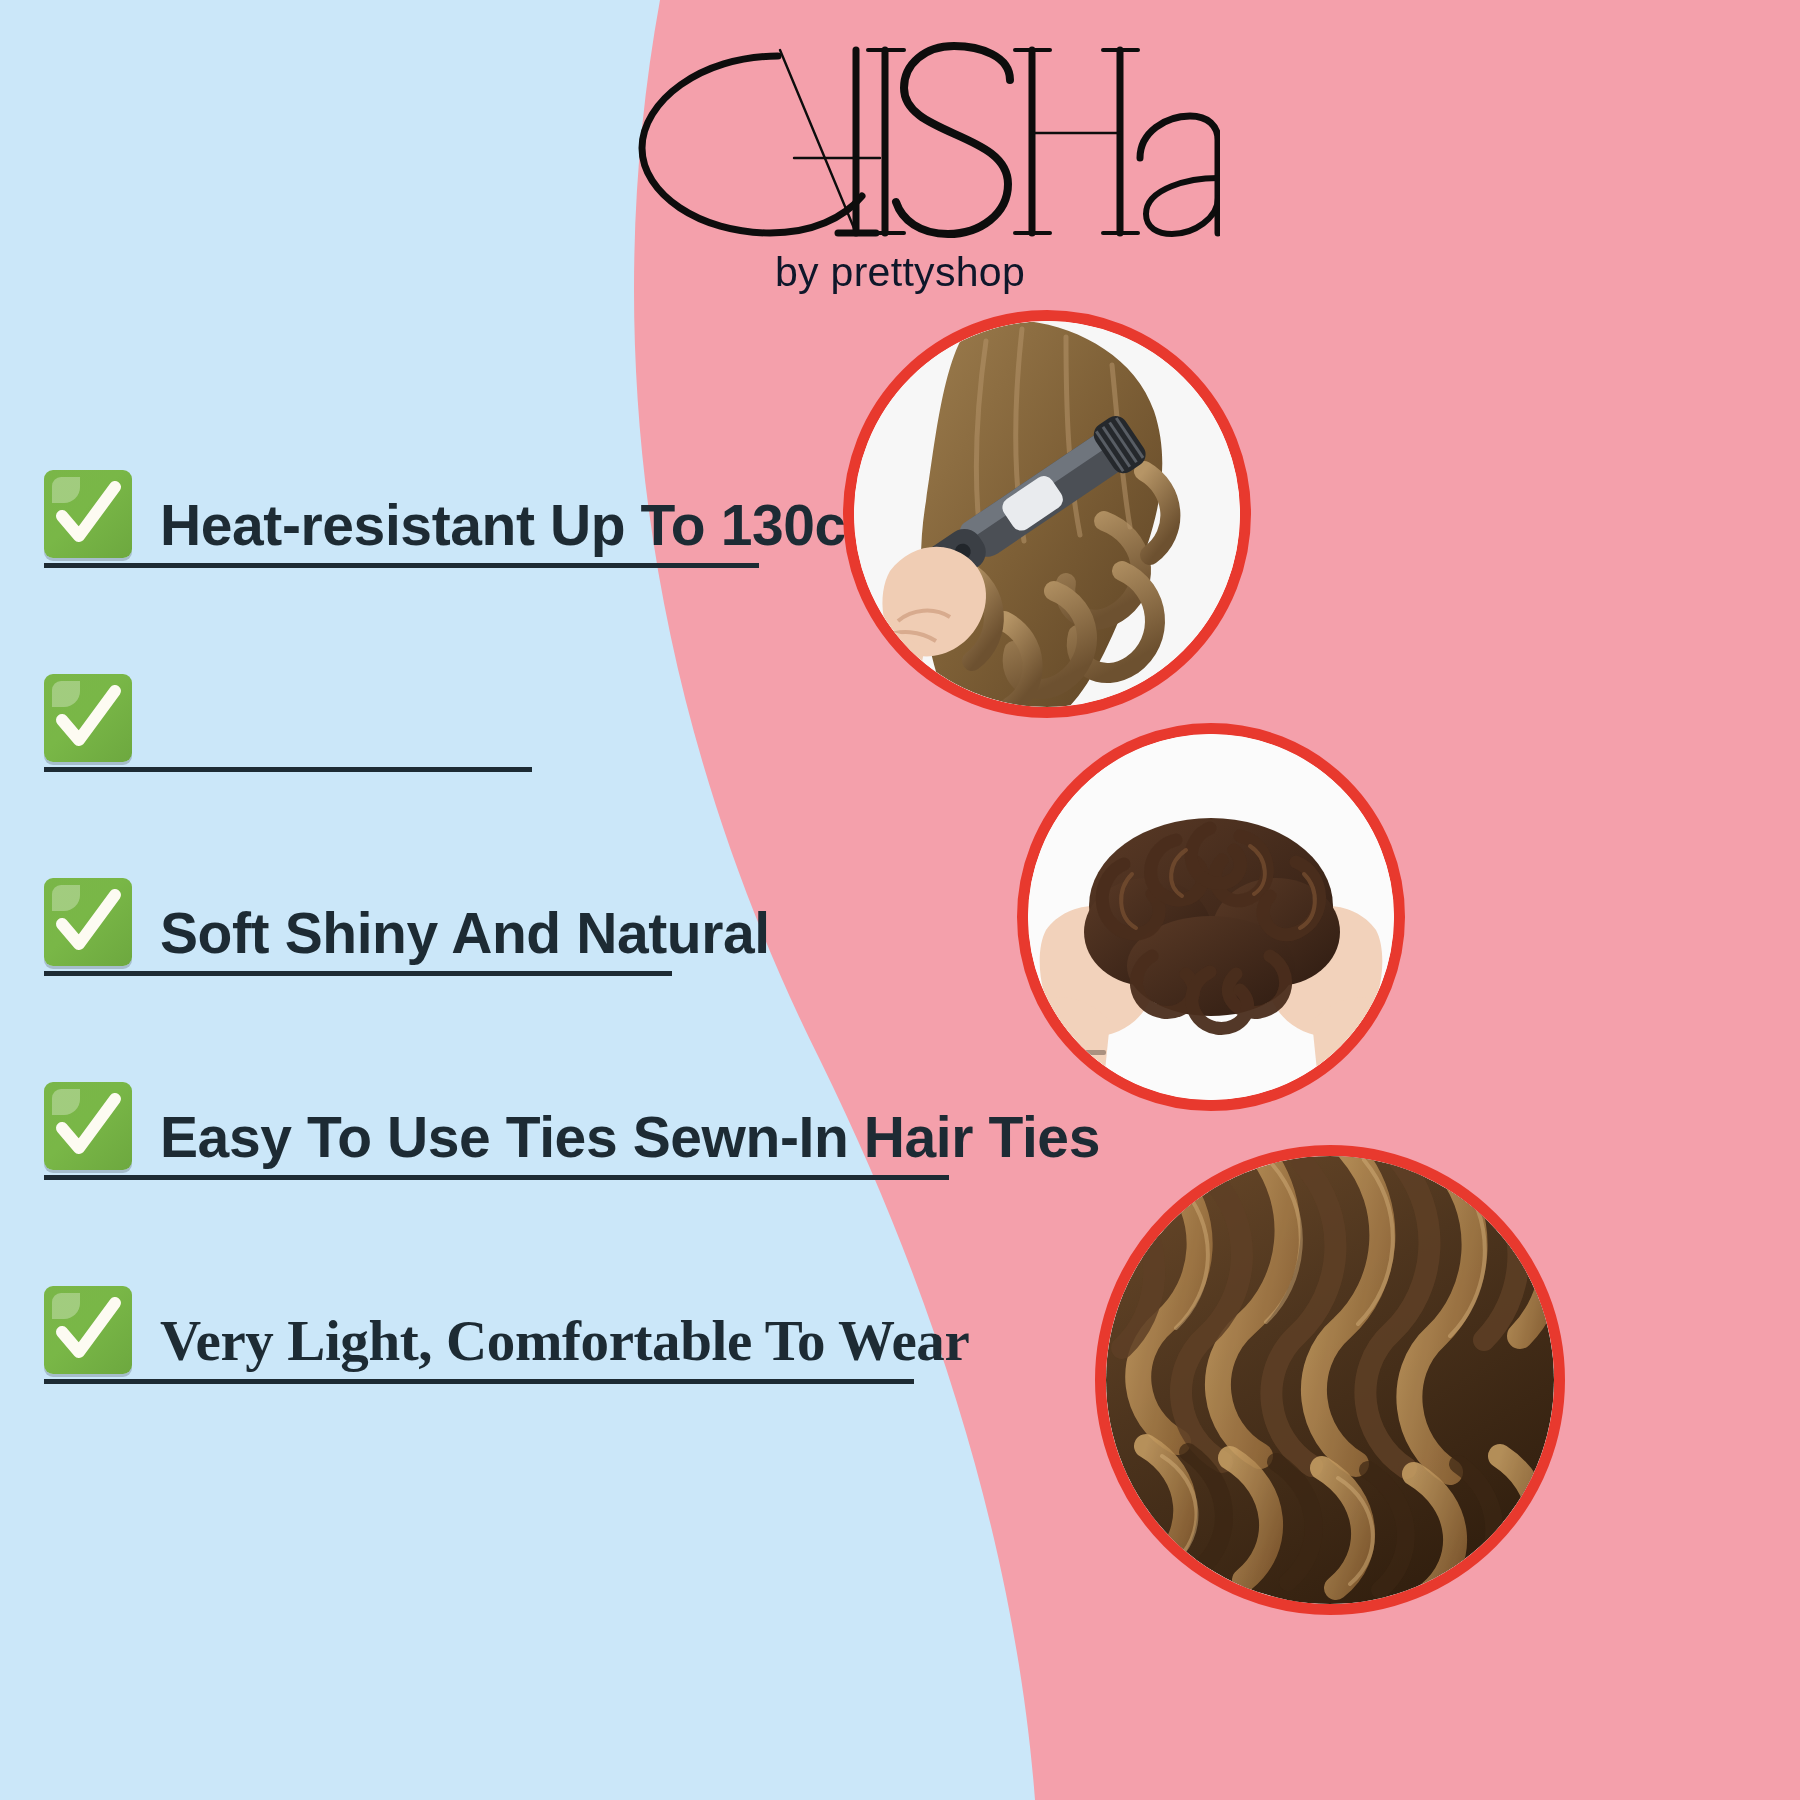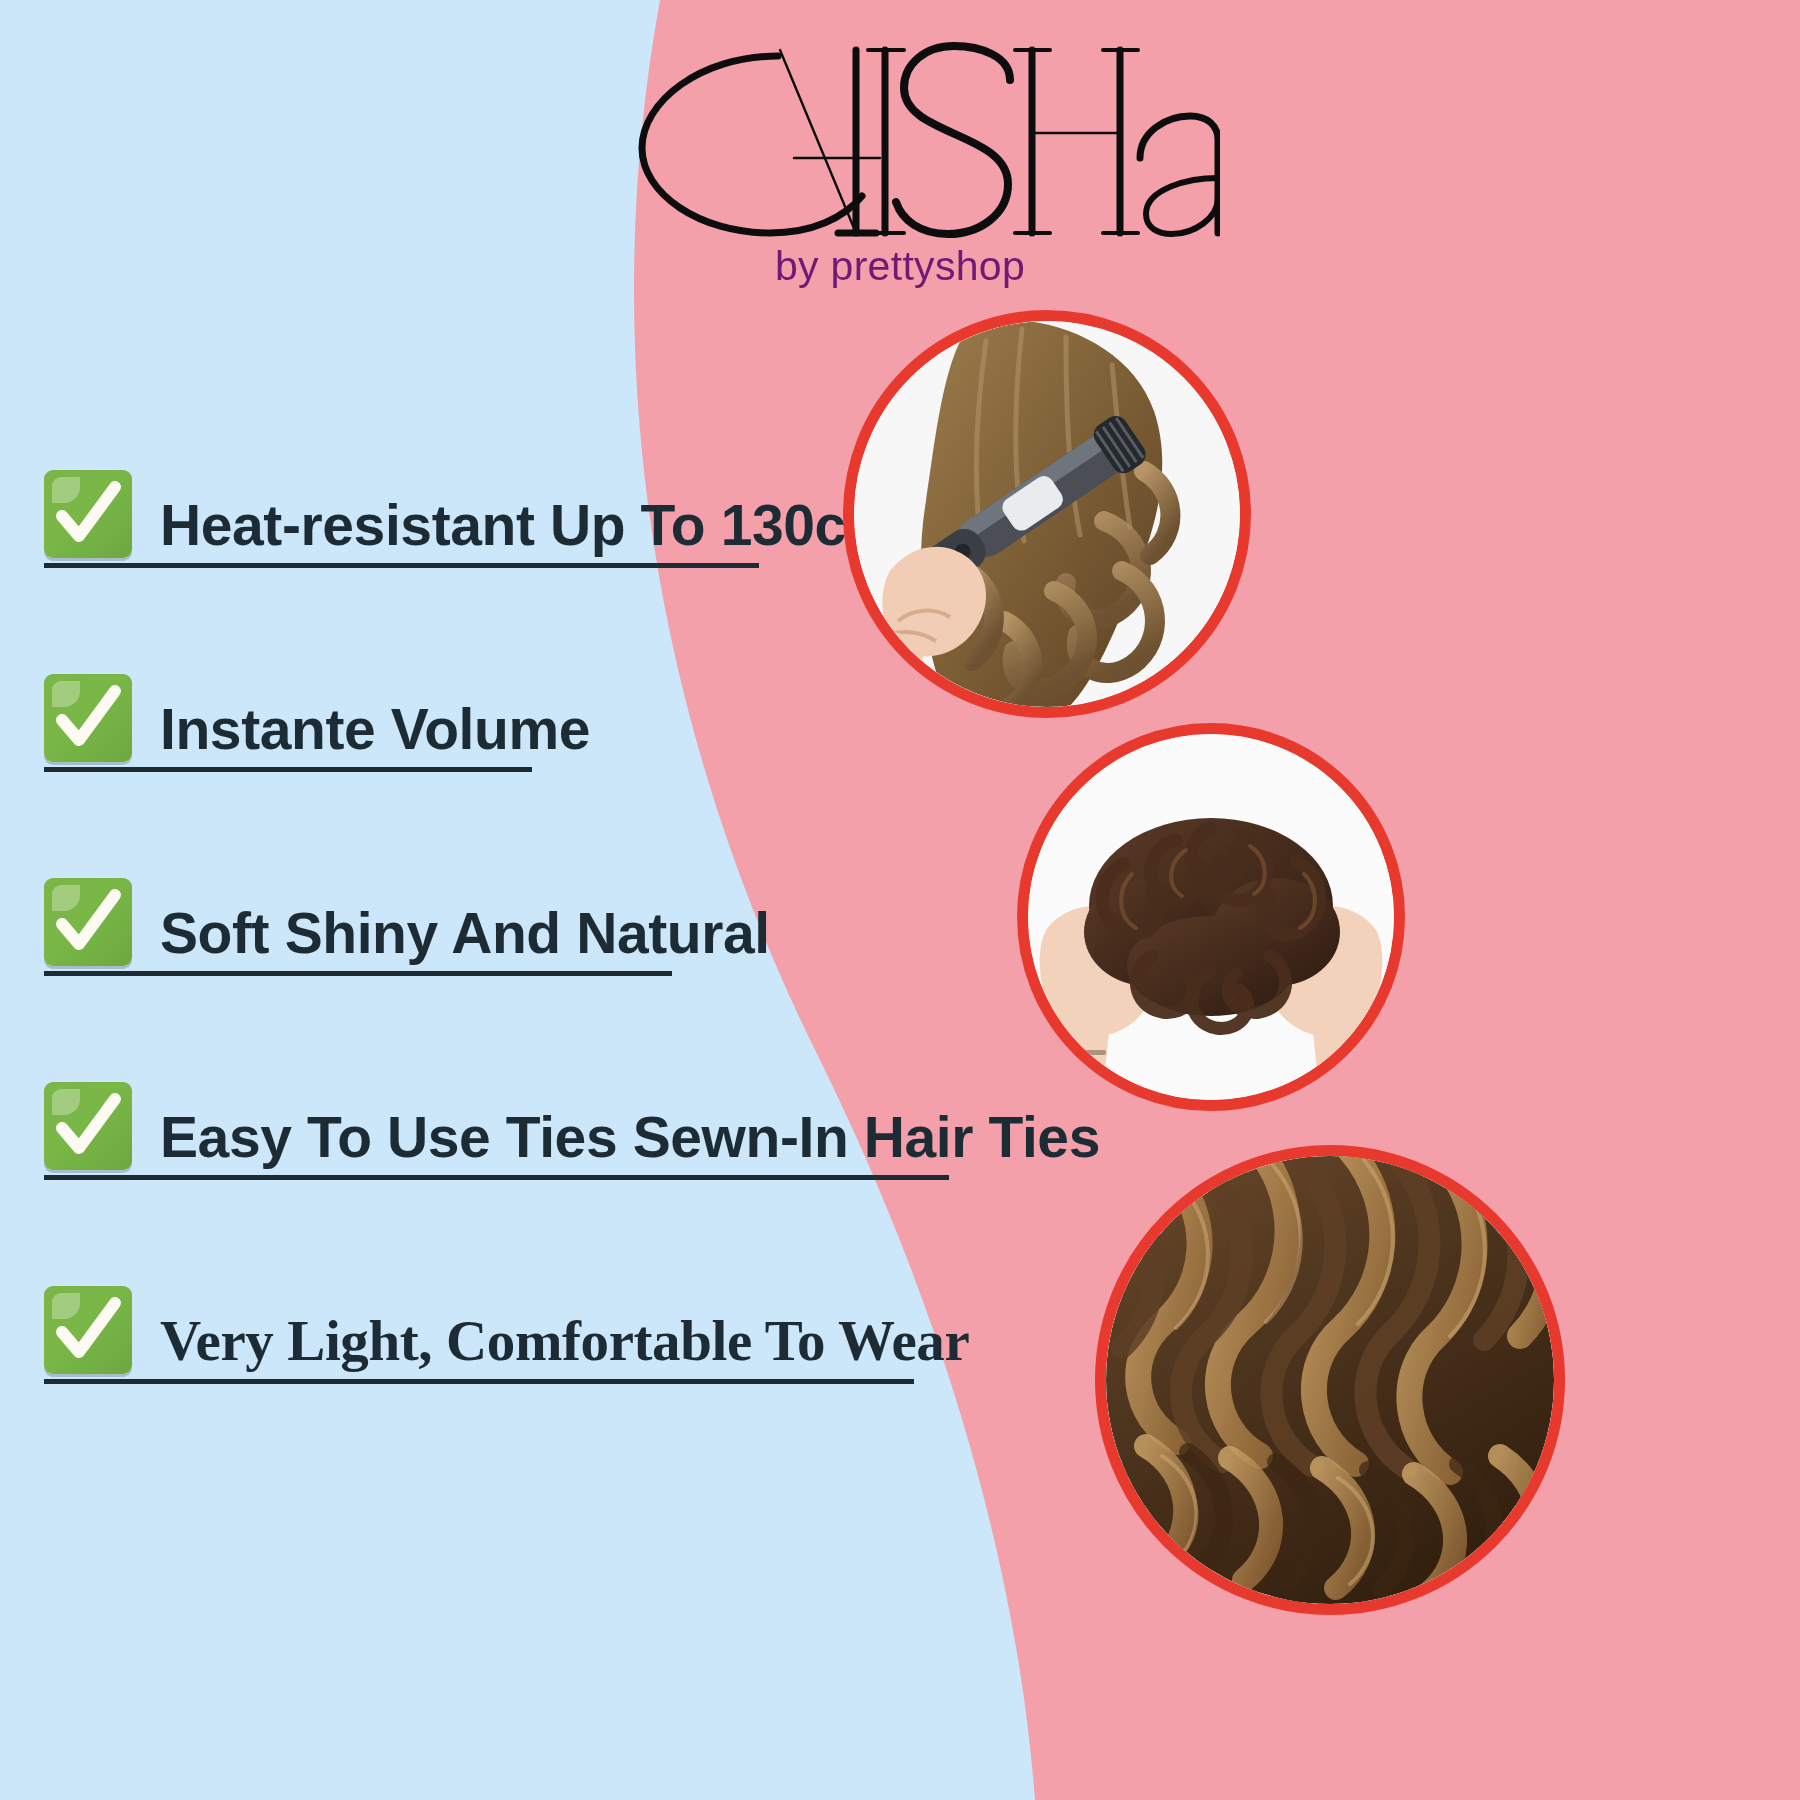--- a/index.html
+++ b/index.html
@@ -28,23 +28,24 @@
     text-align:center;
     z-index:6;
   }
   #logo-wordmark {
     display:block;
     margin:0 auto;
     width:640px;
     height:215px;
   }
   #logo-tagline {
+    margin-top:6px;
     font-size:41px;
     letter-spacing:0.3px;
-    color:#701a75;
+    color:#0f172a;
     font-weight:400;
   }
 
   
   #feature-list {
     position:absolute;
     left:44px;
     top:470px;
     width:950px;
     z-index:5;
@@ -179,23 +180,20 @@
       <span class="feature-text">Heat-resistant Up To 130c°</span>
     </div>
     <div class="feature-underline u-0"></div>
   </div>
 
   <div class="feature-row">
     <div class="check-box">
       <svg viewBox="0 0 88 88" xmlns="http://www.w3.org/2000/svg" aria-hidden="true">
         <path d="M18,46 L35,66 L71,17" fill="none" stroke="#fdfbf2" stroke-width="12" stroke-linecap="round" stroke-linejoin="round"></path>
       </svg>
-    </div>
-    <div class="feature-text-wrap">
-      <span class="feature-text">Instante Volume</span>
     </div>
     <div class="feature-underline u-1"></div>
   </div>
 
   <div class="feature-row">
     <div class="check-box">
       <svg viewBox="0 0 88 88" xmlns="http://www.w3.org/2000/svg" aria-hidden="true">
         <path d="M18,46 L35,66 L71,17" fill="none" stroke="#fdfbf2" stroke-width="12" stroke-linecap="round" stroke-linejoin="round"></path>
       </svg>
     </div>

